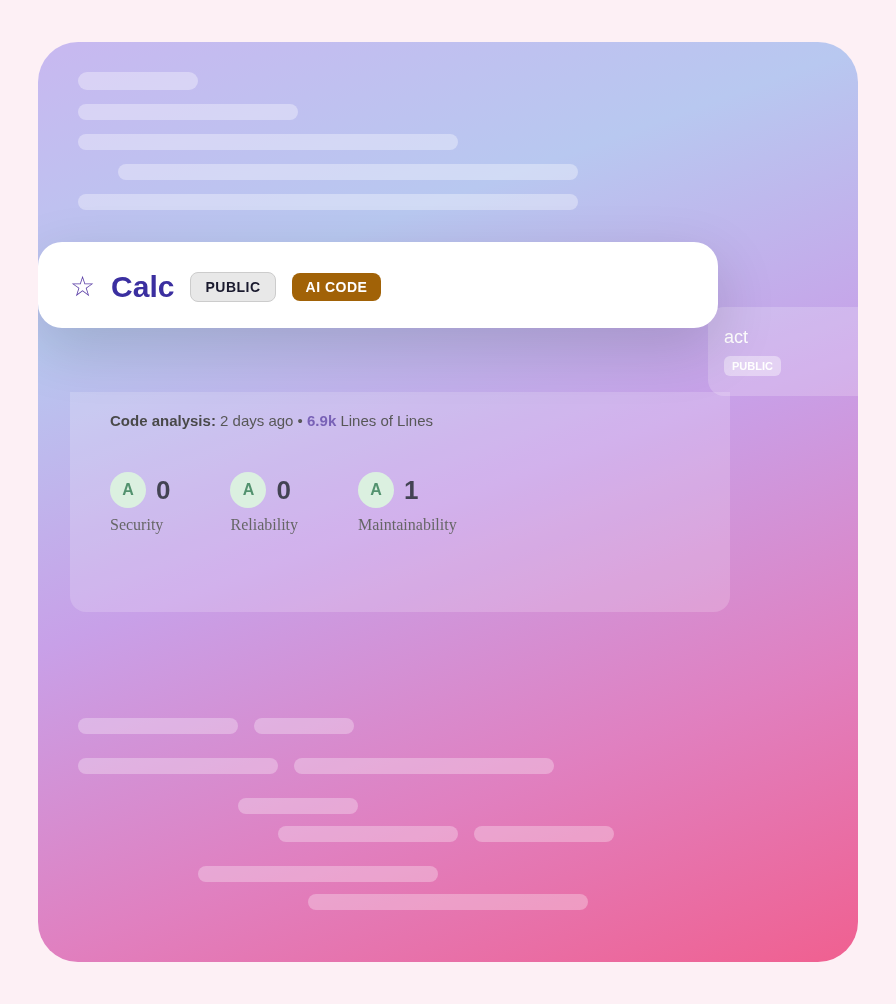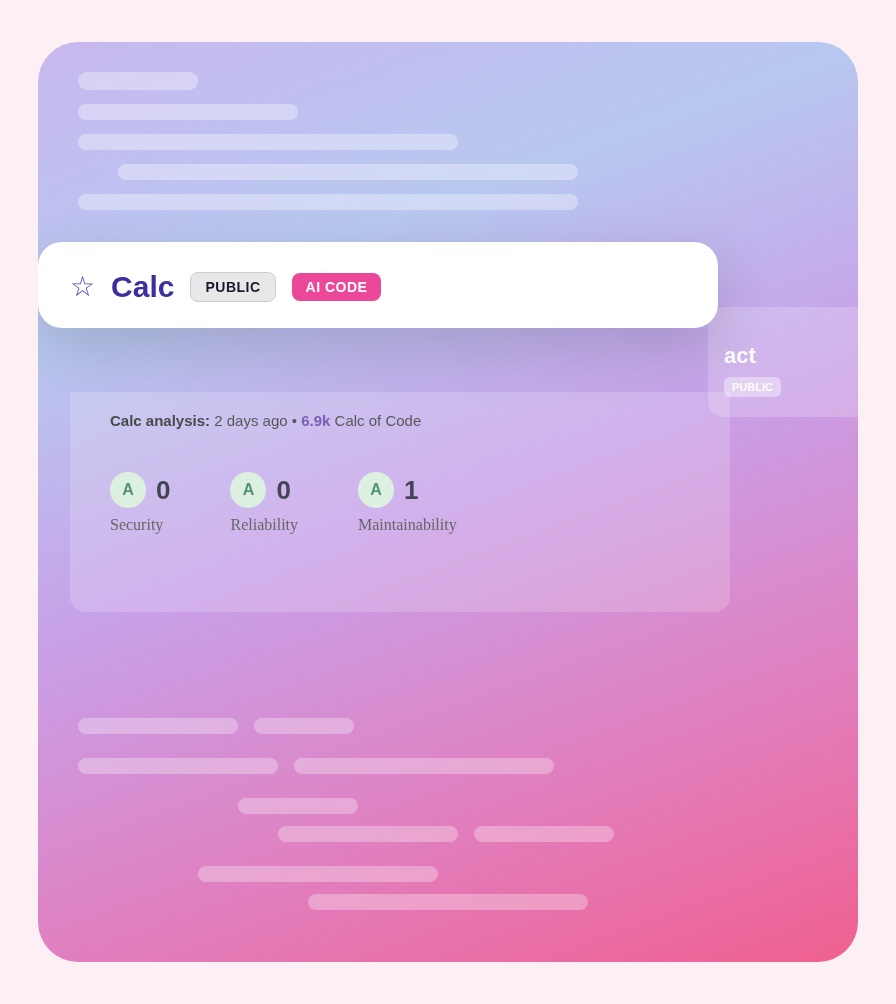--- a/index.html
+++ b/index.html
@@ -78,21 +78,21 @@
       letter-spacing: 0.5px;
     }
 
     .badge-public {
       background: #e8e8e8;
       color: #1a1a2e;
       border: 1px solid #ccc;
     }
 
     .badge-ai-code {
-      background: #ec4899;
+      background: #a16207;
       color: white;
     }
 
     .metric {
       display: flex;
       flex-direction: column;
       align-items: flex-start;
       gap: 8px;
     }
 
@@ -133,25 +133,24 @@
       position: absolute;
       top: 265px;
       right: -10px;
       width: 160px;
       background: rgba(255,255,255,0.2);
       border-radius: 16px 0 0 16px;
       padding: 20px 16px;
     }
 
     .right-partial-title {
-      font-size: 22px;
-      font-weight: 700;
+      font-size: 18px;
+      font-weight: 400;
       color: white;
       margin-bottom: 8px;
-      margin-top: 16px;
     }
 
     .right-public-badge {
       background: rgba(255,255,255,0.4);
       color: white;
       font-size: 11px;
       font-weight: 700;
       padding: 4px 8px;
       border-radius: 6px;
       display: inline-block;
@@ -184,25 +183,25 @@
     <div class="bg-line" style="width: 500px; height: 16px;"></div>
   </div>
 
   <div class="right-partial">
     <div class="right-partial-title">act</div>
     <span class="right-public-badge">PUBLIC</span>
   </div>
 
   <div style="position: absolute; top: 370px; left: 32px; right: 0; color: #333;">
     <div style="font-size: 15px; padding: 0 40px 12px;">
-      <span style="font-weight: 700; color: #222;">Calc analysis:</span>
+      <span style="font-weight: 700; color: #222;">Code analysis:</span>
       <span>2 days ago</span>
       <span> • </span>
       <span style="font-weight: 700; color: #5b3fa6;">6.9k</span>
-      <span>Calc of Code</span>
+      <span>Lines of Lines</span>
     </div>
   </div>
 
   <div style="position: absolute; top: 430px; left: 32px; display: flex; gap: 60px; padding: 0 40px;">
     <div class="metric">
       <div class="metric-score-row">
         <div class="grade-badge">A</div>
         <span class="metric-value">0</span>
       </div>
       <span class="metric-label">Security</span>

